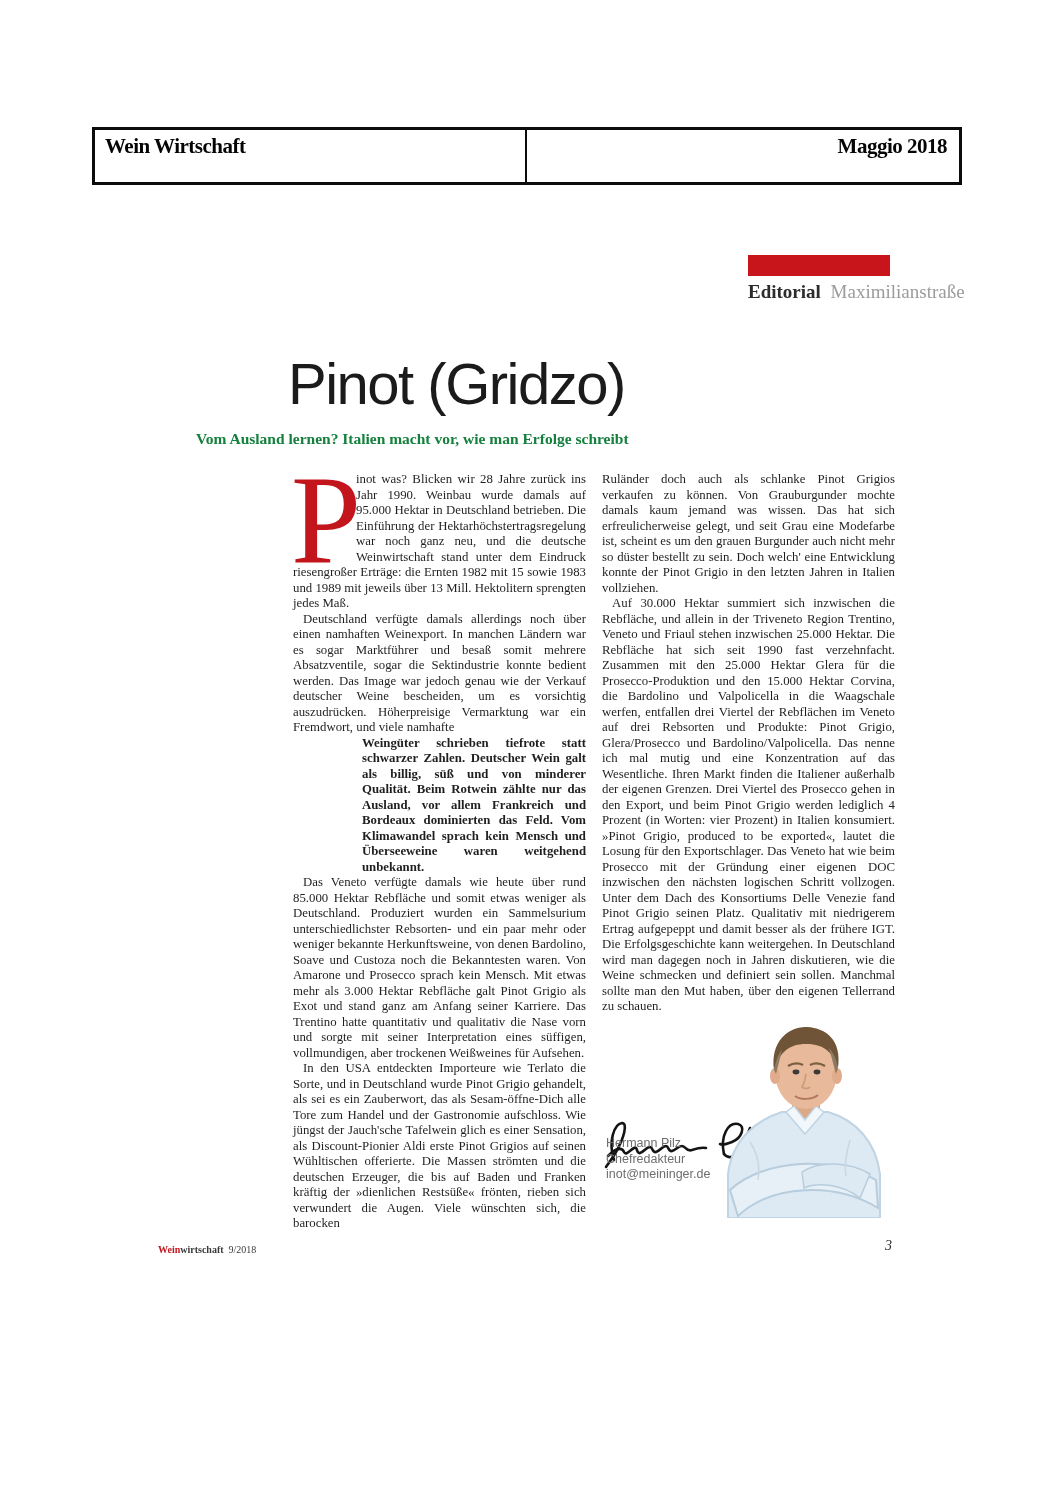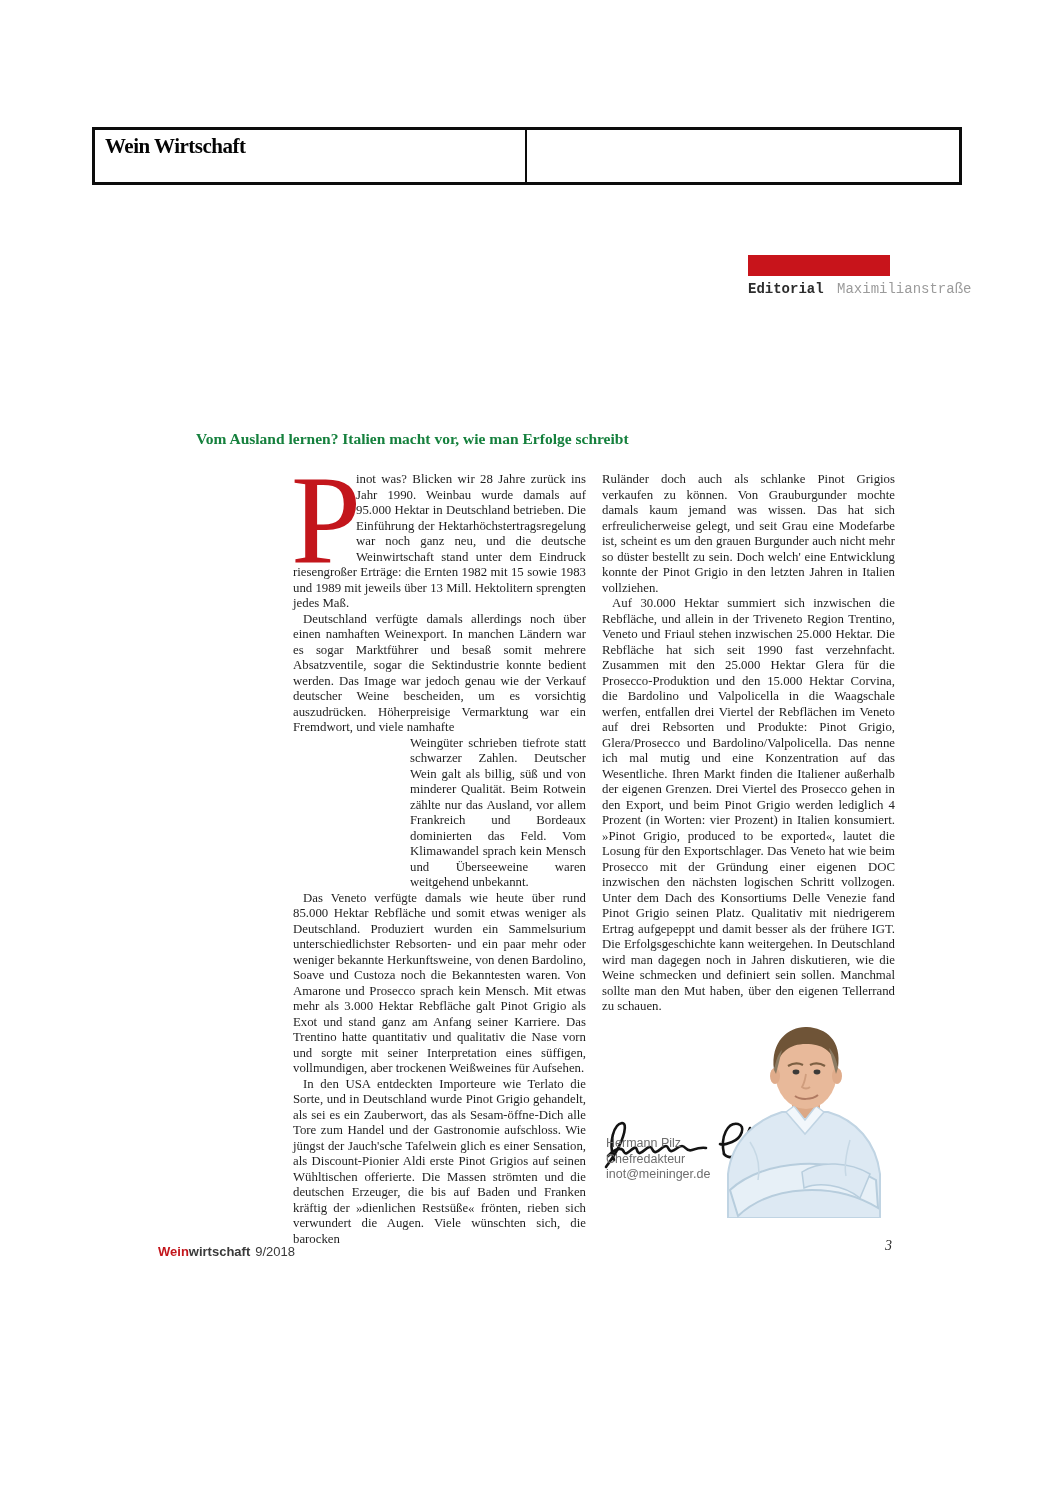--- a/index.html
+++ b/index.html
@@ -44,22 +44,22 @@
   
   .red-bar {
     position: absolute;
     left: 748px; top: 255px;
     width: 142px; height: 21px;
     background: #c8141b;
   }
   .kicker {
     position: absolute;
     left: 748px; top: 281px;
-    font-family: Liberation Mono, monospace;
-    font-size: 14px;
+    font-family: Liberation Serif, serif;
+    font-size: 19px;
   }
   .kicker .k-label { font-weight: 700; color: #2c2c2c; }
   .kicker .k-sub   { font-weight: 400; color: #9b9b9b; margin-left: 5px; }
 
   
   .article-title {
     position: absolute;
     left: 288px; top: 350px;
     font-family: "Liberation Sans", sans-serif;
     font-weight: 400;
@@ -85,21 +85,21 @@
     width: 293px;
     font-size: 12.8px;
     line-height: 15.5px;
     text-align: justify;
     color: #1f1f1f;
   }
   .col-left  { left: 293px; }
   .col-right { left: 602px; }
   .col p { margin: 0; }
   .col p.indent { text-indent: 10px; }
-  .col p.narrow { margin-left: 117px; }
+  .col p.narrow { margin-left: 69px; font-weight: bold; }
 
   
   .dropcap {
     float: left;
     width: 56px; height: 93px;
     margin-right: 7px;
     position: relative;
   }
   .dropcap span {
     position: absolute;
@@ -146,23 +146,23 @@
   .author-photo {
     position: absolute;
     left: 710px; top: 1022px;
     width: 190px; height: 196px;
   }
 
   
   .footer-left {
     position: absolute;
     left: 158px; top: 1244px;
-    font-family: Liberation Sans, sans-serif;
-    font-weight: 700;
-    font-size: 13px;
+    font-family: Liberation Serif, serif;
+    font-weight: 700;
+    font-size: 10px;
     color: #3a3a3a;
   }
   .footer-left .brand-red { color: #c3161c; }
   .footer-left .issue { font-weight: 400; margin-left: 5px; }
   .page-number {
     position: absolute;
     left: 868px; top: 1238px;
     width: 24px;
     text-align: right;
     font-family: "Liberation Serif", serif;
@@ -173,28 +173,32 @@
 </style>
 </head>
 <body>
 
 <div class="page">
 
   <div class="header-table">
     <div class="header-cell-left">
       <span class="header-text">Wein Wirtschaft</span>
     </div>
+    <div class="header-cell-right">
+      <span class="header-text">Maggio 2018</span>
+    </div>
   </div>
 
   <div class="red-bar"></div>
   <div class="kicker">
     <span class="k-label">Editorial</span>
     <span class="k-sub">Maximilianstraße</span>
   </div>
 
+  <h1 class="article-title" style="margin:0;">Pinot (Gridzo)</h1>
   <div class="article-subtitle">Vom Ausland lernen? Italien macht vor, wie man Erfolge schreibt</div>
 
 
   <div class="col col-left">
     <p>
       <span class="dropcap">
           <span>P</span>
         </span><span>inot was? Blicken wir 28 Jahre zurück ins Jahr 1990. Weinbau wurde damals auf 95.000 Hektar in Deutschland betrieben. Die Einführung der Hektarhöchstertragsregelung war noch ganz neu, und die deutsche Weinwirtschaft stand unter dem Eindruck riesengroßer Erträge: die Ernten 1982 mit 15 sowie 1983 und 1989 mit jeweils über 13 Mill. Hektolitern sprengten jedes Maß.</span>
     </p>
     <p class="indent">Deutschland verfügte damals allerdings noch über einen namhaften Weinexport. In manchen Ländern war es sogar Marktführer und besaß somit mehrere Absatzventile, sogar die Sektindustrie konnte bedient werden. Das Image war jedoch genau wie der Verkauf deutscher Weine bescheiden, um es vorsichtig auszudrücken. Höherpreisige Vermarktung war ein Fremdwort, und viele namhafte</p>

